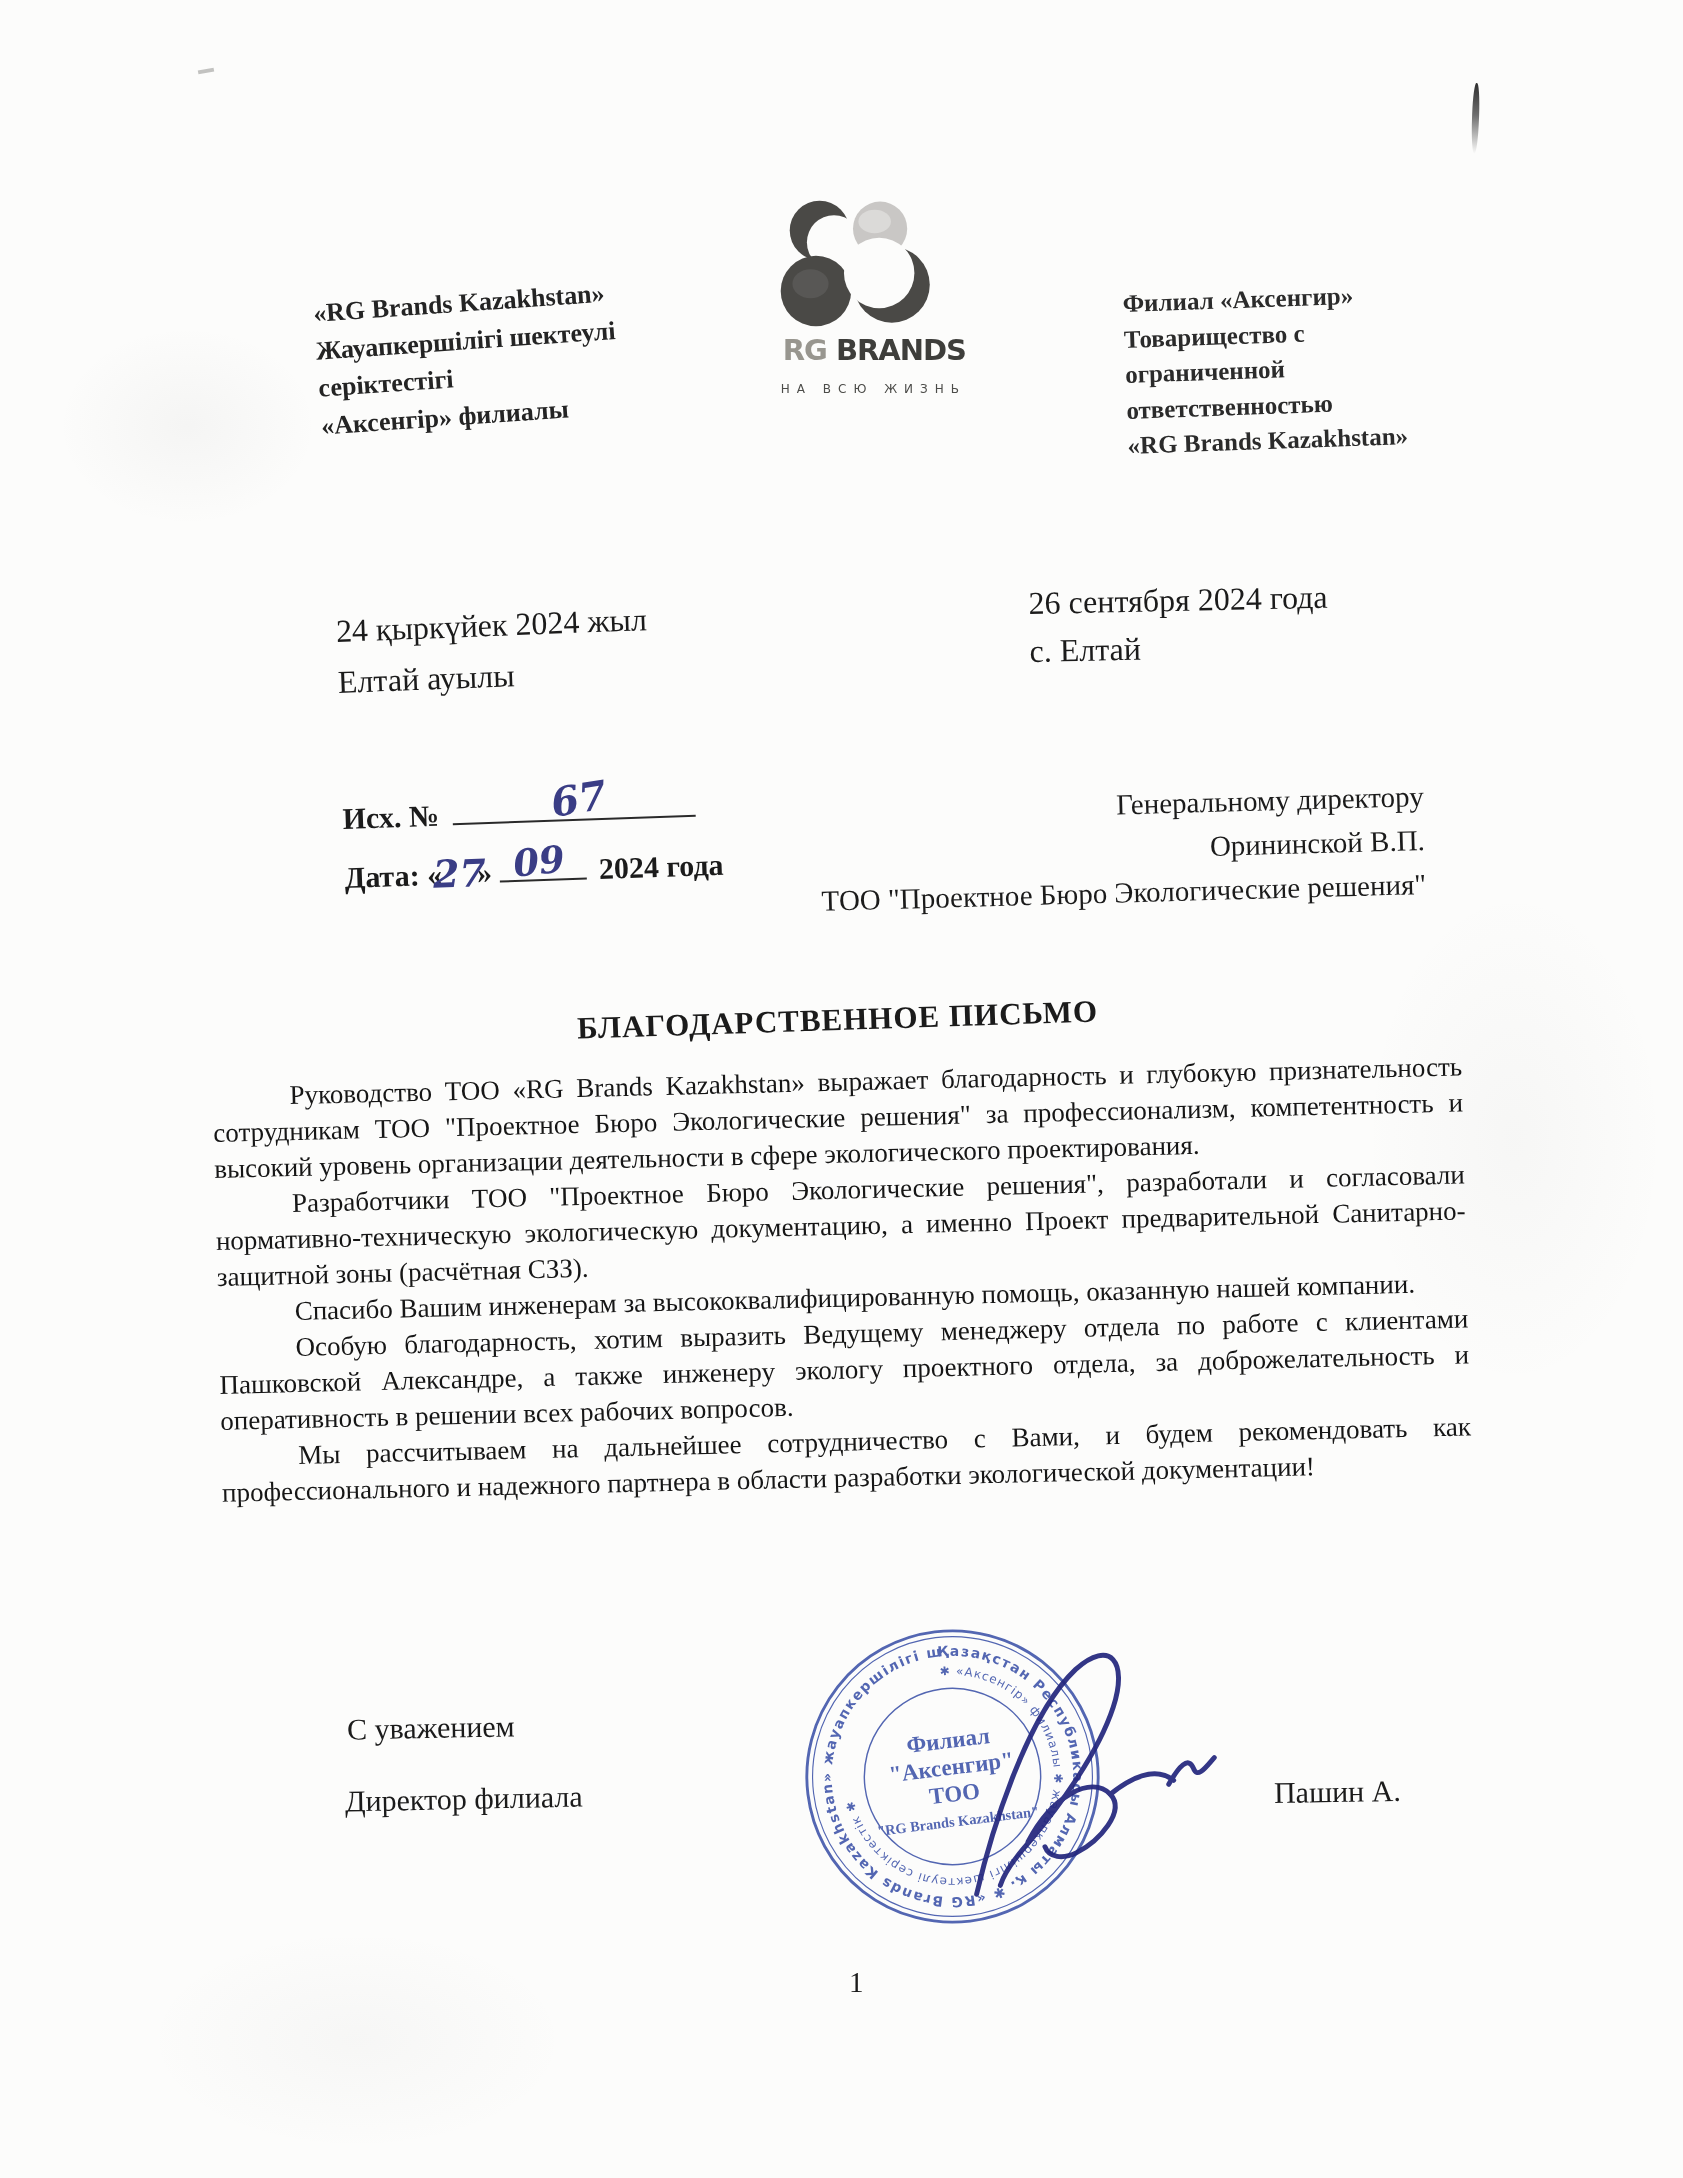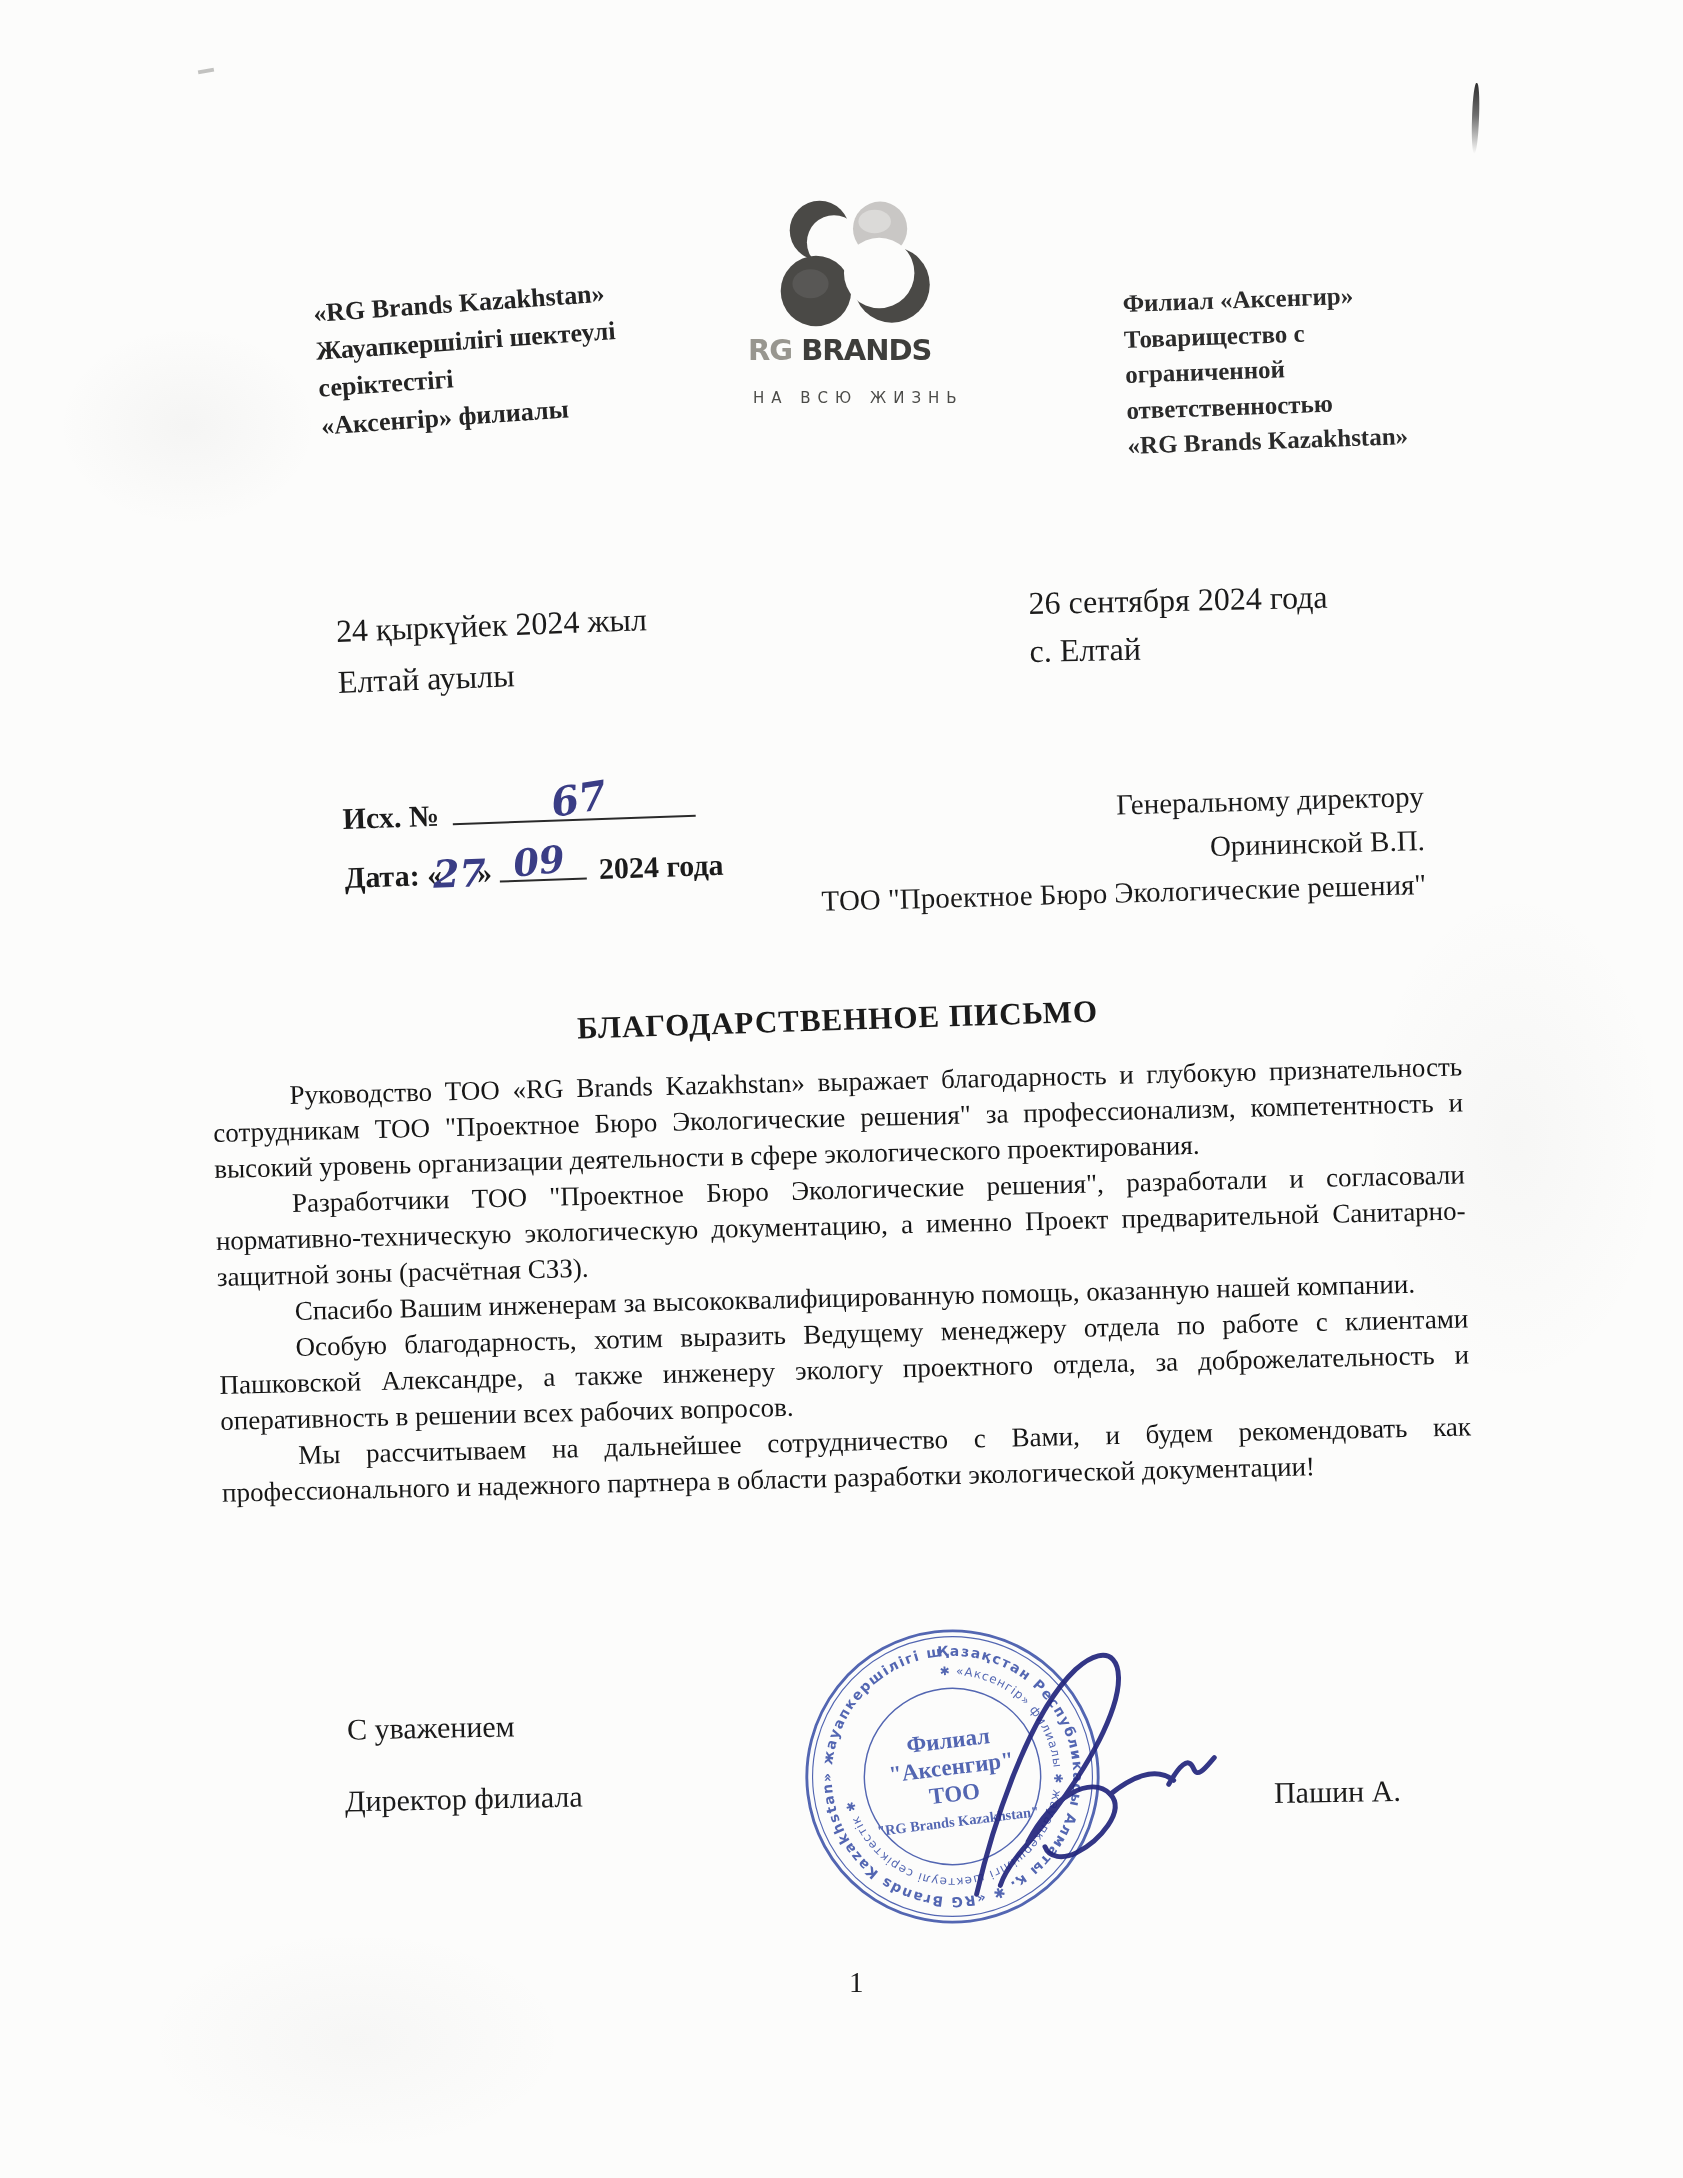--- a/index.html
+++ b/index.html
@@ -22,28 +22,28 @@
   .tick-artifact{position:absolute;left:198px;top:69px;width:16px;height:4px;
     background:#c2c2c0;transform:rotate(-10deg);}
 
   .hdr-left{position:absolute;left:312px;top:295px;width:356px;
     font-weight:bold;font-size:26px;line-height:1.45;
     transform:rotate(-4deg);transform-origin:left top;color:#242424;}
   .hdr-right{position:absolute;left:1122px;top:286px;width:347px;
     font-weight:bold;font-size:25px;line-height:1.42;
     transform:rotate(-2deg);transform-origin:left top;color:#2b2b2b;}
 
-  .logo{position:absolute;left:748px;top:198px;width:218px;text-align:left;}
+  .logo{position:absolute;left:748px;top:198px;width:218px;text-align:right;}
   .logo-mark{display:block;margin:0 auto;}
   .logo-word{font-family:"DejaVu Sans","Liberation Sans",sans-serif;
     font-weight:bold;font-size:29px;letter-spacing:-1px;margin-top:4px;}
   .logo-word .rg{color:#98968f;}
   .logo-word .brands{color:#3e3e3b;}
   .logo-tagline{font-family:"DejaVu Sans","Liberation Sans",sans-serif;
-    font-size:15px;letter-spacing:7px;color:#4c4c49;margin-top:22px;margin-left:5px;}
+    font-size:12px;letter-spacing:7px;color:#4c4c49;margin-top:15px;margin-left:5px;}
 
   .date-left{position:absolute;left:335px;top:606px;font-size:32px;line-height:1.58;
     transform:rotate(-2.2deg);transform-origin:left top;}
   .date-right{position:absolute;left:1028px;top:579px;font-size:32px;line-height:1.5;
     transform:rotate(-1.2deg);transform-origin:left top;}
 
   .ref{position:absolute;left:342px;top:802px;font-size:30px;font-weight:bold;
     transform:rotate(-2deg);transform-origin:left top;}
   .ref-row{height:50px;white-space:nowrap;}
   .u-line{display:inline-block;border-bottom:2.5px solid #2a2a2a;position:relative;

